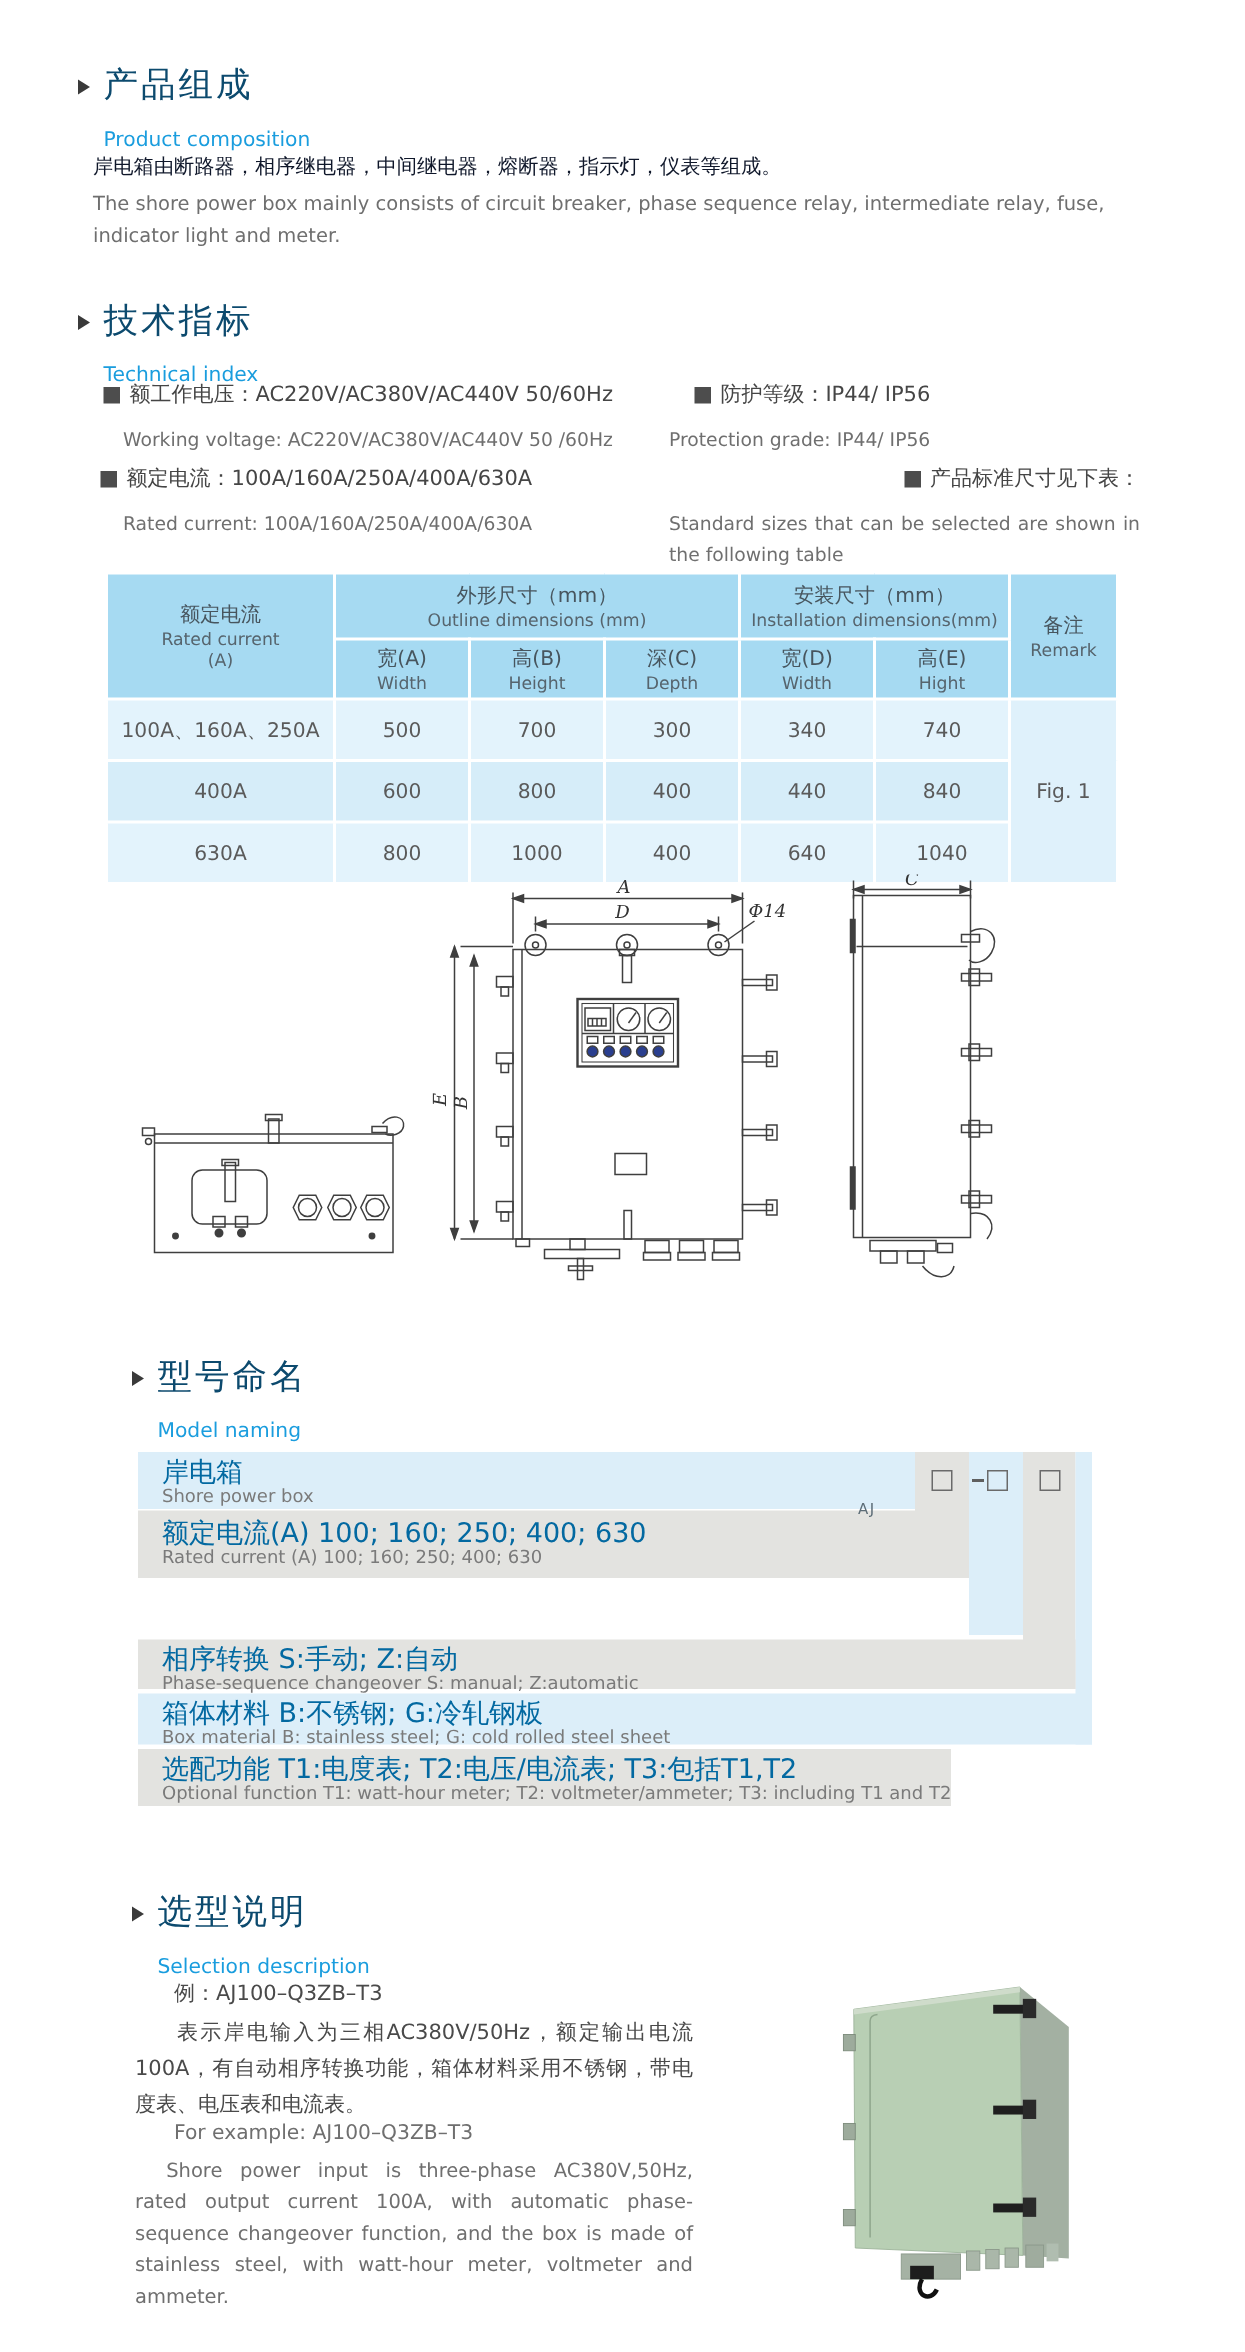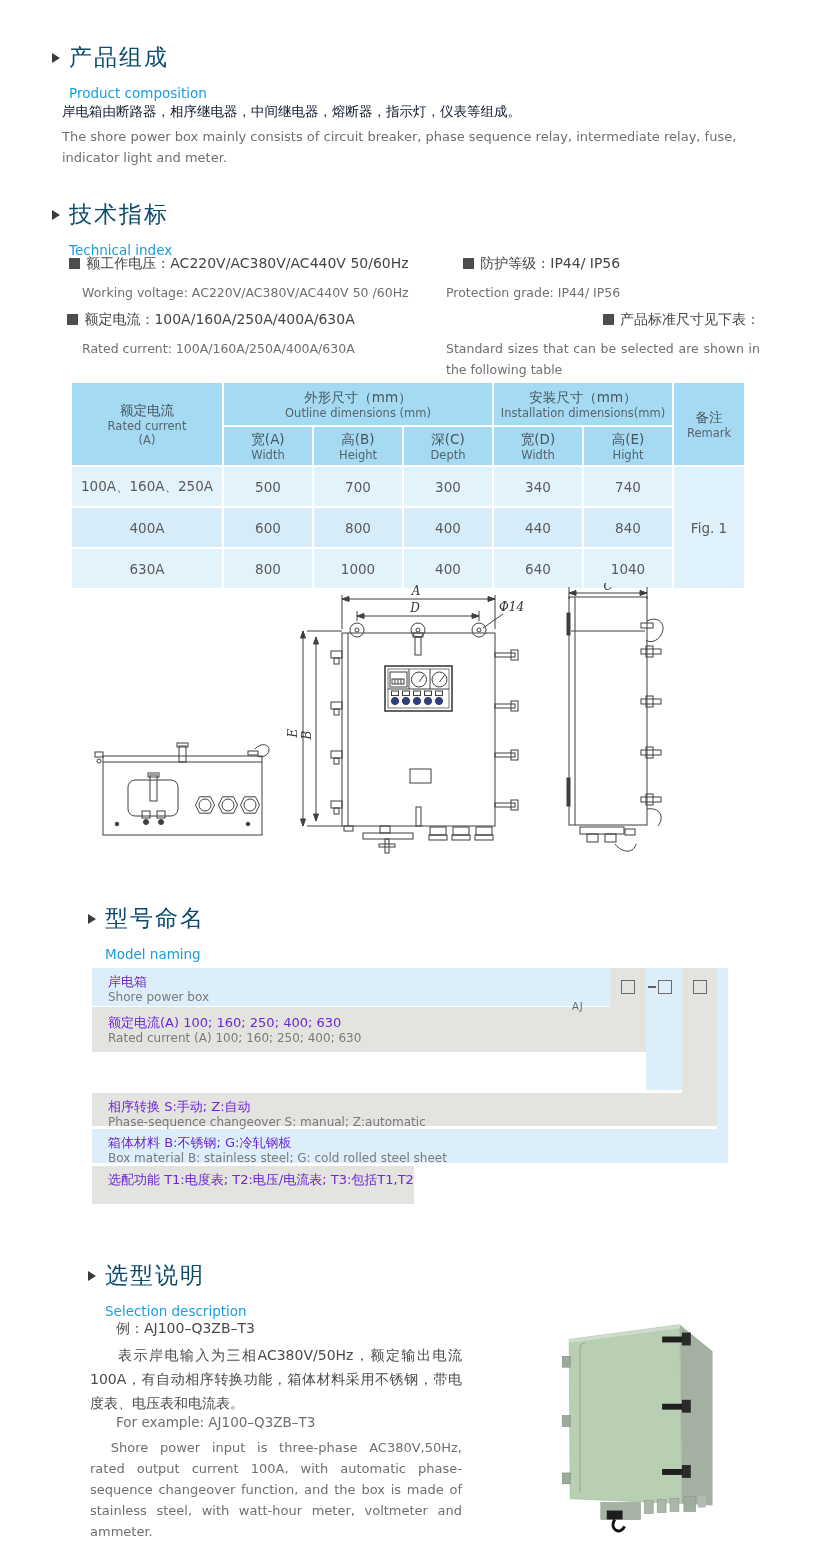--- a/index.html
+++ b/index.html
@@ -37,21 +37,21 @@
   
   .fig{position:absolute;}
   .fig svg{display:block;}
   .dim-label{font-family:"DejaVu Serif","Liberation Serif",serif;font-style:italic;
              font-size:12px;fill:#333;}
 
   
   .mn{position:absolute;left:92px;top:968px;width:640px;height:238px;}
   .mn-col{position:absolute;}
   .mn-row{position:absolute;left:0;box-sizing:border-box;padding:5px 0 0 16px;}
-  .mn-zh{font-size:13px;color:#6d28d9;line-height:17px;white-space:nowrap;}
+  .mn-zh{font-size:18px;color:#0369a1;line-height:17px;white-space:nowrap;}
   .mn-en{font-size:12px;color:#7a7a7a;line-height:15px;white-space:nowrap;}
   .c-blue{background:#dceef9;}
   .c-gray{background:#e3e3e0;}
   .mn-prefix{position:absolute;left:480px;top:9px;font-size:10px;color:#5d6d77;letter-spacing:1px;margin-top:24px;}
   .code-box{position:absolute;top:12px;width:12px;height:12px;border:1.3px solid #6a6a6a;background:transparent;}
   .code-dash{position:absolute;top:18px;width:8px;height:2px;background:#5f5f5f;}
 
   
   .sel-ex{position:absolute;font-size:14px;color:#4a4a4a;}
   .sel-zh{position:absolute;width:372px;font-size:14px;color:#4a4a4a;line-height:24px;
@@ -402,20 +402,21 @@
     <div class="mn-row c-gray" style="top:125px;height:33px;width:625px;">
       <div class="mn-zh">相序转换  S:手动; Z:自动</div>
       <div class="mn-en">Phase-sequence changeover  S: manual;  Z:automatic</div>
     </div>
     <div class="mn-row c-blue" style="top:161px;height:34px;width:636px;">
       <div class="mn-zh">箱体材料  B:不锈钢;  G:冷轧钢板</div>
       <div class="mn-en">Box material  B: stainless steel; G: cold rolled steel sheet</div>
     </div>
     <div class="mn-row c-gray" style="top:198px;height:38px;">
       <div class="mn-zh">选配功能  T1:电度表;  T2:电压/电流表; T3:包括T1,T2</div>
+      <div class="mn-en">Optional function  T1: watt-hour meter; T2: voltmeter/ammeter; T3: including T1 and T2</div>
     </div>
 
     <div class="mn-prefix">AJ</div>
     <div class="code-box" style="left:529px;"></div>
     <div class="code-dash" style="left:556px;"></div>
     <div class="code-box" style="left:566px;"></div>
     <div class="code-box" style="left:601px;"></div>
   </div>
 
   <div class="sec-head" style="left:88px;top:1262px;">

